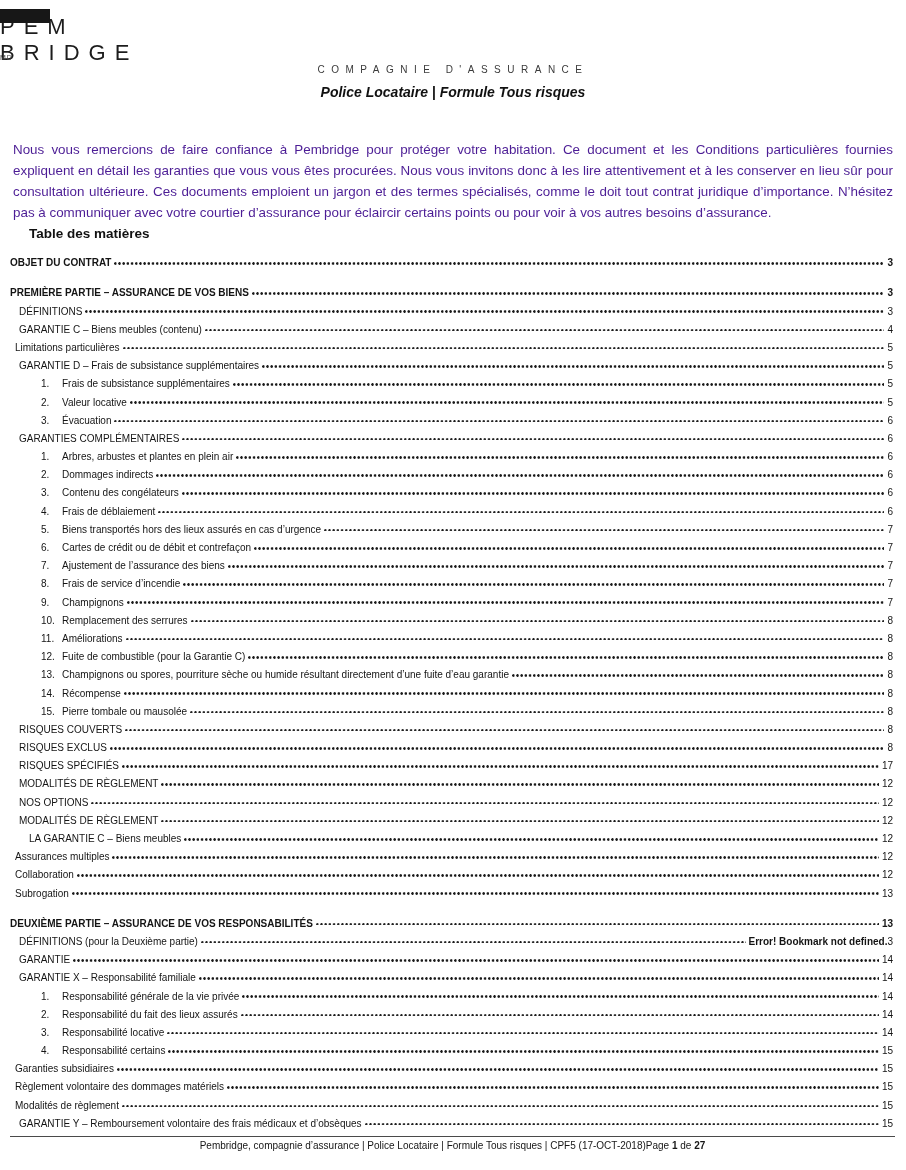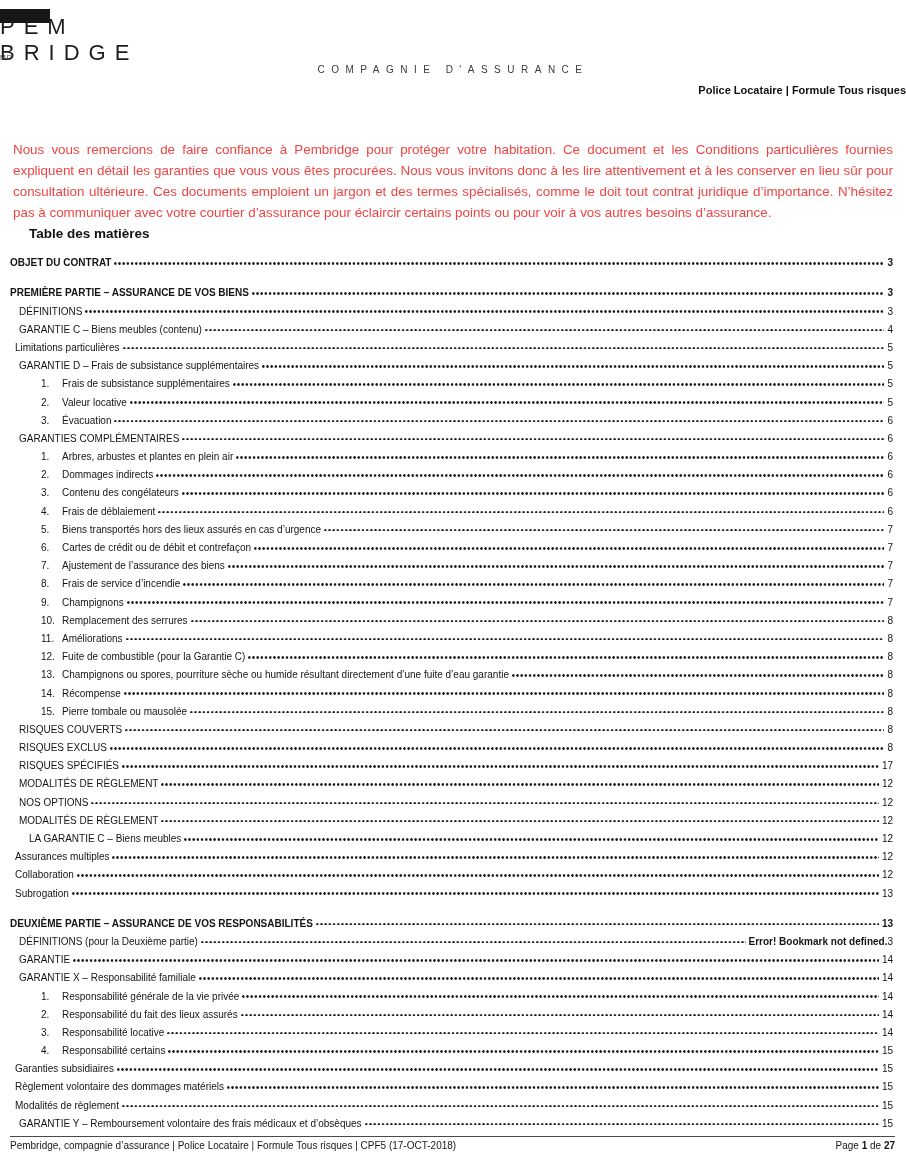--- a/index.html
+++ b/index.html
@@ -64,36 +64,37 @@
     letter-spacing: 6.5px;
     color: #3a3a3a;
   }
 
   
   .doc-title {
     position: absolute;
     top: 84px;
     left: 0;
     width: 100%;
-    text-align: right;
-    font-size: 11px;
+    text-align: center;
+    font-size: 14px;
     font-weight: bold;
     color: #111;
+    font-style: italic;
   }
 
   
   .intro {
     position: absolute;
     top: 126px;
     left: 13px;
     right: 13px;
     font-size: 13.4px;
     line-height: 21px;
     text-align: justify;
-    color: #ef4444;
+    color: #4c1d95;
   }
 
   
   .toc-heading {
     position: absolute;
     top: 226px;
     left: 29px;
     font-size: 13.5px;
     font-weight: bold;
     color: #111;
@@ -138,21 +139,21 @@
 
   
   .footer {
     position: absolute;
     top: 1136px;
     left: 10px;
     right: 11px;
     border-top: 1px solid #4a4a4a;
     padding-top: 3px;
     display: flex;
-    justify-content: space-between;
+    justify-content: center;
     align-items: baseline;
     font-size: 10px;
     color: #161616;
   }
   .footer .b { font-weight: bold; }
 </style>
 </head>
 <body>
 
 <div class="page">

